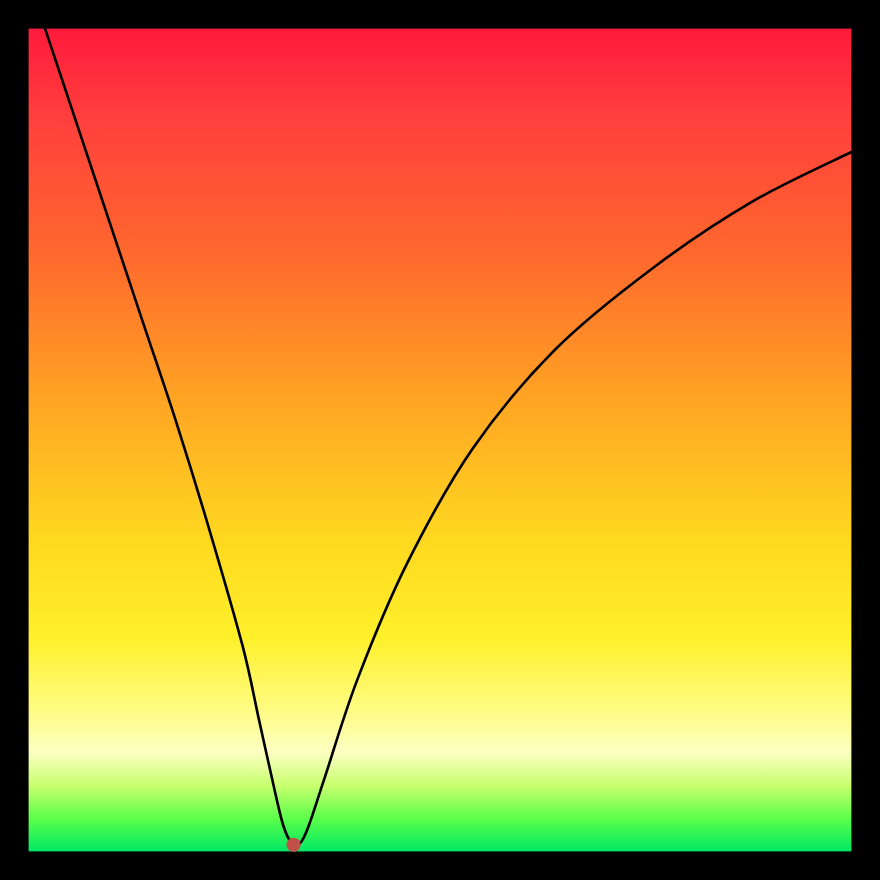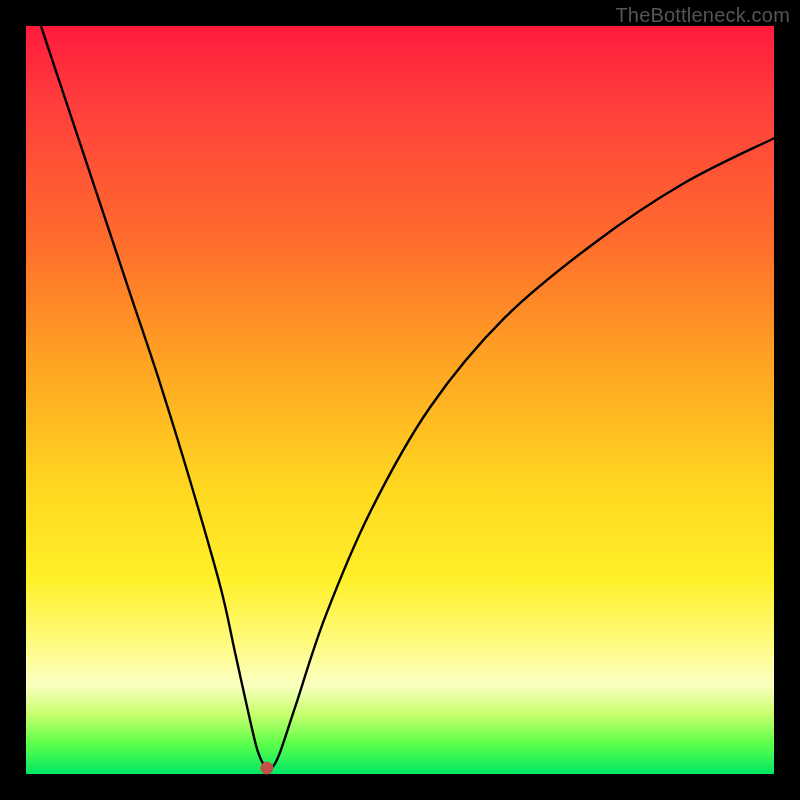--- a/index.html
+++ b/index.html
@@ -65,15 +65,14 @@
 
   <div class="plot-area">
 
     <svg class="curve" viewBox="0 0 748 748">
       <path d="M 14.96 0 C 19.946666666666665 14.959999999999999, 34.906666666666666 59.83999999999999, 44.879999999999995 89.75999999999999 C 54.853333333333325 119.67999999999999, 64.82666666666665 149.6, 74.8 179.51999999999998 C 84.77333333333334 209.43999999999997, 94.74666666666668 239.35999999999999, 104.72000000000001 269.28 C 114.69333333333334 299.2, 124.66666666666666 327.8733333333333, 134.64 359.03999999999996 C 144.61333333333332 390.20666666666665, 154.58666666666667 422.61999999999995, 164.56 456.28 C 174.53333333333333 489.94, 187 532.3266666666667, 194.48000000000002 561 C 201.96000000000004 589.6733333333333, 204.45333333333338 605.8799999999999, 209.44000000000003 628.3199999999999 C 214.42666666666668 650.76, 220.66000000000003 679.4333333333333, 224.4 695.64 C 228.14 711.8466666666667, 229.38666666666666 718.0799999999999, 231.88 725.56 C 234.37333333333333 733.04, 236.86666666666667 738.0266666666666, 239.36 740.52 C 241.85333333333335 743.0133333333333, 244.34666666666666 743.0133333333333, 246.84 740.52 C 249.33333333333334 738.0266666666666, 250.58000000000004 735.5333333333333, 254.32000000000002 725.56 C 258.06 715.5866666666666, 261.79999999999995 703.12, 269.28 680.6800000000001 C 276.76 658.2400000000001, 286.7333333333333 623.3333333333334, 299.2 590.9200000000001 C 311.6666666666667 558.5066666666668, 326.6266666666667 521.1066666666667, 344.08000000000004 486.2 C 361.53333333333336 451.2933333333333, 381.48 413.8933333333333, 403.92 381.48 C 426.36 349.0666666666667, 451.29333333333335 319.1466666666667, 478.72 291.72 C 506.1466666666667 264.29333333333335, 538.5600000000001 239.3600000000001, 568.48 216.92000000000007 C 598.4 194.48000000000005, 628.32 174.53333333333327, 658.24 157.07999999999993 C 688.16 139.62666666666658, 733.04 119.68000000000002, 748 112.20000000000005" fill="none" stroke="#000" stroke-width="2.4" stroke-linejoin="round" stroke-linecap="round"></path>
       <circle cx="240.856" cy="742.016" r="6" fill="#c05048" stroke="#c05048"></circle>
     </svg>
 
   </div>
 
-  <div class="watermark">TheBottleneck.com</div>
 
 </div>
 
 </body></html>

